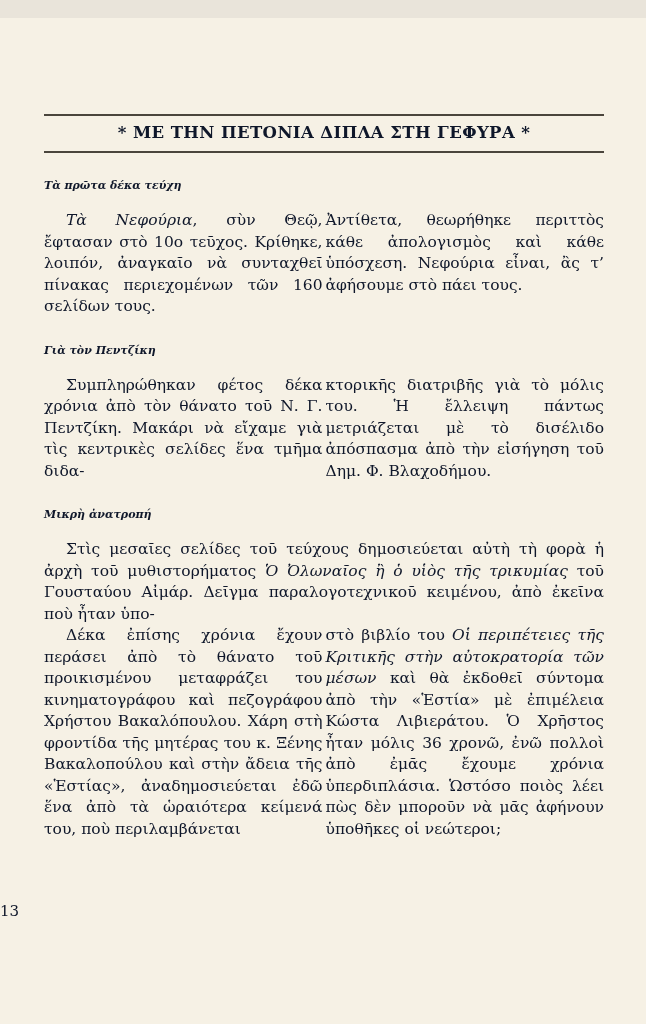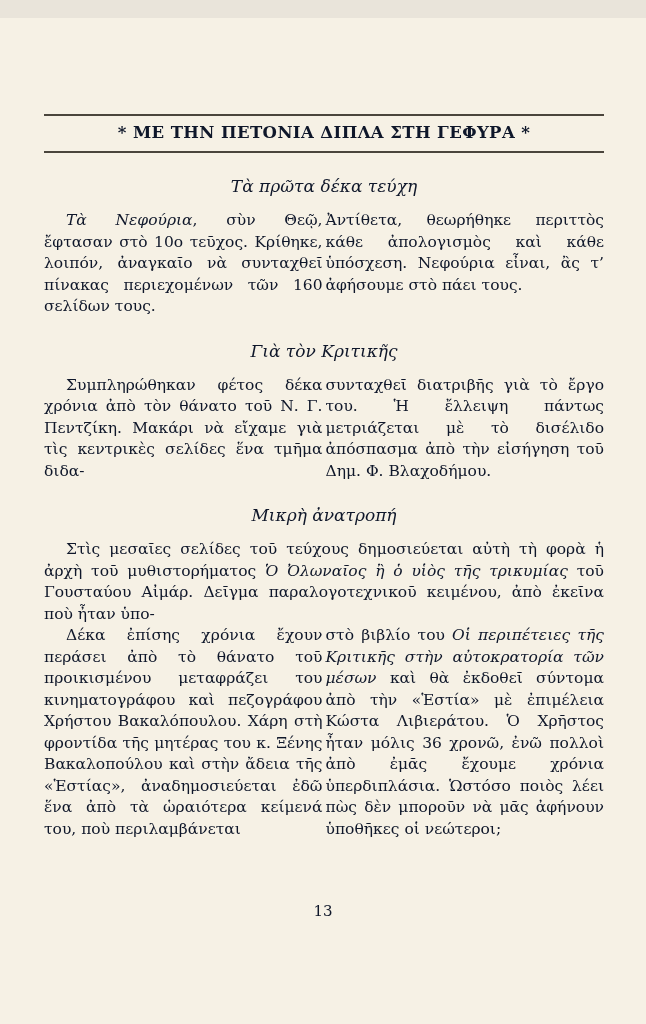--- a/index.html
+++ b/index.html
@@ -23,26 +23,25 @@
   .header-rule.top { margin-top: 96px; }
   .masthead-title {
     text-align: center;
     font-weight: bold;
     font-size: 16.5px;
     line-height: 20px;
     padding: 7px 0 8px 0;
     letter-spacing: 0.4px;
   }
   .section-heading {
-    text-align: center;
     font-style: italic;
-    font-size: 17px;
+    font-size: 11px;
     line-height: 20px;
     margin: 23px 0 14px 0;
-    font-weight: normal;
+    font-weight: bold;
   }
   .columns {
     display: flex;
     gap: 3px;
   }
   .col {
     flex: 1 1 0;
     font-size: 15.5px;
     line-height: 21.5px;
     text-align: justify;
@@ -53,21 +52,20 @@
     text-align: right;
     padding-right: 42px;
     font-size: 15.5px;
     line-height: 21.5px;
     margin-top: 2px;
   }
   .page-number {
     position: absolute;
     left: 0; right: 0;
     top: 884px;
-    text-align: center;
     font-size: 15px;
   }
 </style>
 </head>
 <body>
 
 <div class="page">
 
   <hr class="header-rule top">
   <div class="masthead-title">* ΜΕ ΤΗΝ ΠΕΤΟΝΙΑ ΔΙΠΛΑ ΣΤΗ ΓΕΦΥΡΑ *</div>
@@ -75,24 +73,24 @@
 
   <div>
     <h2 class="section-heading">Τὰ πρῶτα δέκα τεύχη</h2>
     <div class="columns">
       <div class="col first"><span class="it">Τὰ Νεφούρια</span><span>, σὺν Θεῷ, ἔφτασαν στὸ 10ο τεῦχος. Κρίθηκε, λοιπόν, ἀναγκαῖο νὰ συνταχθεῖ πίνακας περιεχομένων τῶν 160 σελίδων τους.</span></div>
       <div class="col"><span>Ἀντίθετα, θεωρήθηκε περιττὸς κάθε ἀπολογισμὸς καὶ κάθε ὑπόσχεση. Νεφούρια εἶναι, ἂς τ’ ἀφήσουμε στὸ πάει τους.</span></div>
     </div>
   </div>
 
   <div>
-    <h2 class="section-heading">Γιὰ τὸν Κριτικῆς</h2>
+    <h2 class="section-heading">Γιὰ τὸν Πεντζίκη</h2>
     <div class="columns">
       <div class="col first"><span>Συμπληρώθηκαν φέτος δέκα χρόνια ἀπὸ τὸν θάνατο τοῦ Ν. Γ. Πεντζίκη. Μακάρι νὰ εἴχαμε γιὰ τὶς κεντρικὲς σελίδες ἕνα τμῆμα διδα-</span></div>
-      <div class="col"><span>συνταχθεῖ διατριβῆς γιὰ τὸ ἔργο του. Ἡ ἔλλειψη πάντως μετριάζεται μὲ τὸ δισέλιδο ἀπόσπασμα ἀπὸ τὴν εἰσήγηση τοῦ Δημ. Φ. Βλαχοδήμου.</span></div>
+      <div class="col"><span>κτορικῆς διατριβῆς γιὰ τὸ μόλις του. Ἡ ἔλλειψη πάντως μετριάζεται μὲ τὸ δισέλιδο ἀπόσπασμα ἀπὸ τὴν εἰσήγηση τοῦ Δημ. Φ. Βλαχοδήμου.</span></div>
     </div>
   </div>
 
   <div>
     <h2 class="section-heading">Μικρὴ ἀνατροπή</h2>
     <div class="columns">
       <div class="col first"><span>Στὶς μεσαῖες σελίδες τοῦ τεύχους δημοσιεύεται αὐτὴ τὴ φορὰ ἡ ἀρχὴ τοῦ μυθιστορήματος </span><span class="it">Ὁ Ὀλωναῖος ἢ ὁ υἱὸς τῆς τρικυμίας</span><span> τοῦ Γουσταύου Αἰμάρ. Δεῖγμα παραλογοτεχνικοῦ κειμένου, ἀπὸ ἐκεῖνα ποὺ ἦταν ὑπο-</span></div>
     </div>
   </div>
 

